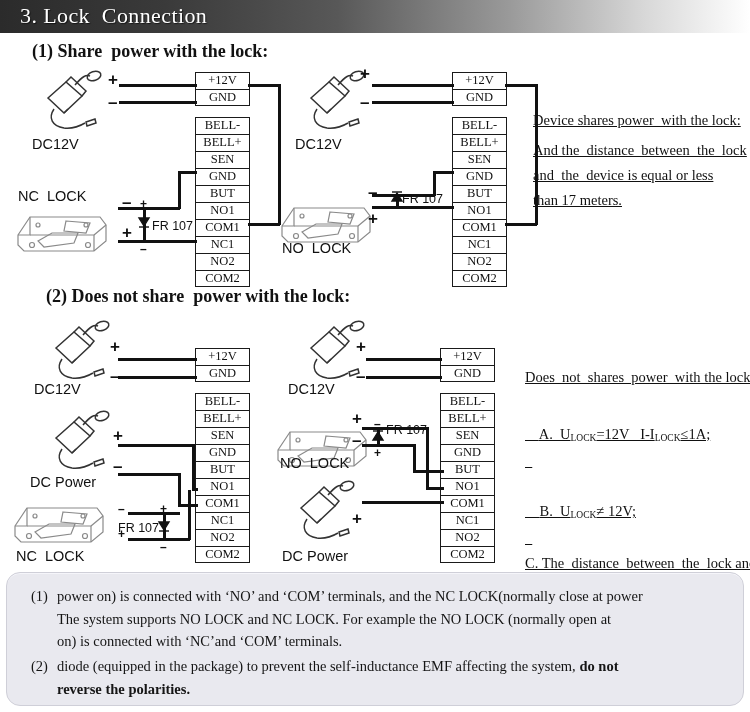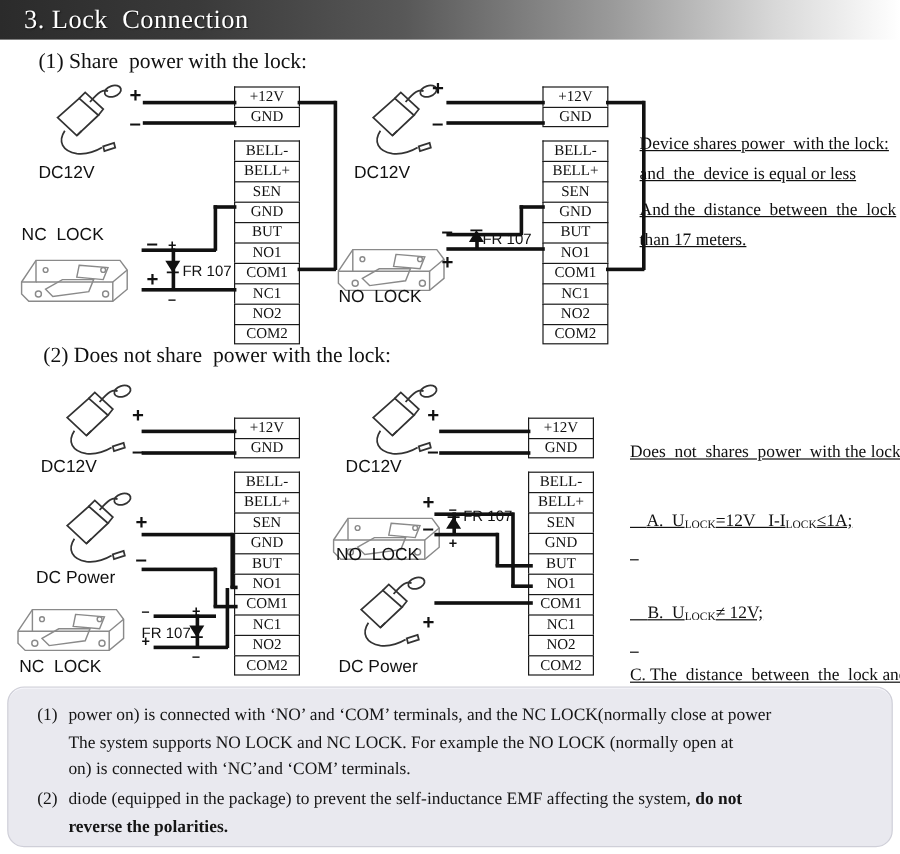--- a/index.html
+++ b/index.html
@@ -17,25 +17,25 @@
   #header-title{
     position:absolute;left:20px;top:3px;
     font-size:22px;font-weight:normal;color:#fff;
     letter-spacing:.4px;
     text-shadow:1px 1px 1px rgba(0,0,0,.6);
     font-family:"Liberation Serif", serif;
     white-space:pre;
   }
   
   .section-heading{
-    position:absolute;font-size:18px;font-weight:normal;white-space:pre;
+    position:absolute;font-size:18px;font-weight:bold;white-space:pre;
     font-family:"Liberation Serif", serif;
   }
   #sec1-heading{left:32px;top:41px;}
-  #sec2-heading{left:36px;top:286px;}
+  #sec2-heading{left:46px;top:286px;}
 
   
   .tblock{position:absolute;}
   .tb-cell{
     box-sizing:border-box;
     border:1.5px solid #1a1a1a;
     border-bottom:none;
     text-align:center;
     font-size:12.5px;
     line-height:15px;
@@ -270,22 +270,22 @@
         <path d="M3 11 L13 11 L8 3 Z" fill="#111"></path>
         <path d="M3 2 L13 2"></path>
       </g>
     </svg>
   </div>
   <div class="fr-label" style="left:402px;top:192px;">FR 107</div>
 </div>
 
 <div class="textblock" style="left:533px;top:108px;width:215px;">
   <div class="ln">Device shares power  with the lock:</div>
+  <div class="ln" style="margin-top:5px;">And the  distance  between  the  lock</div>
   <div class="ln">and  the  device is equal or less</div>
-  <div class="ln" style="margin-top:5px;">And the  distance  between  the  lock</div>
   <div class="ln">than 17 meters.</div>
 </div>
 
 <div id="sec2-heading" class="section-heading">(2) Does not share  power with the lock:</div>
 
 <div>
 
   <div class="tblock" style="left:195px;top:348px;width:55px;">
     <div class="tb-group">
       <div class="tb-cell">+12V</div>

